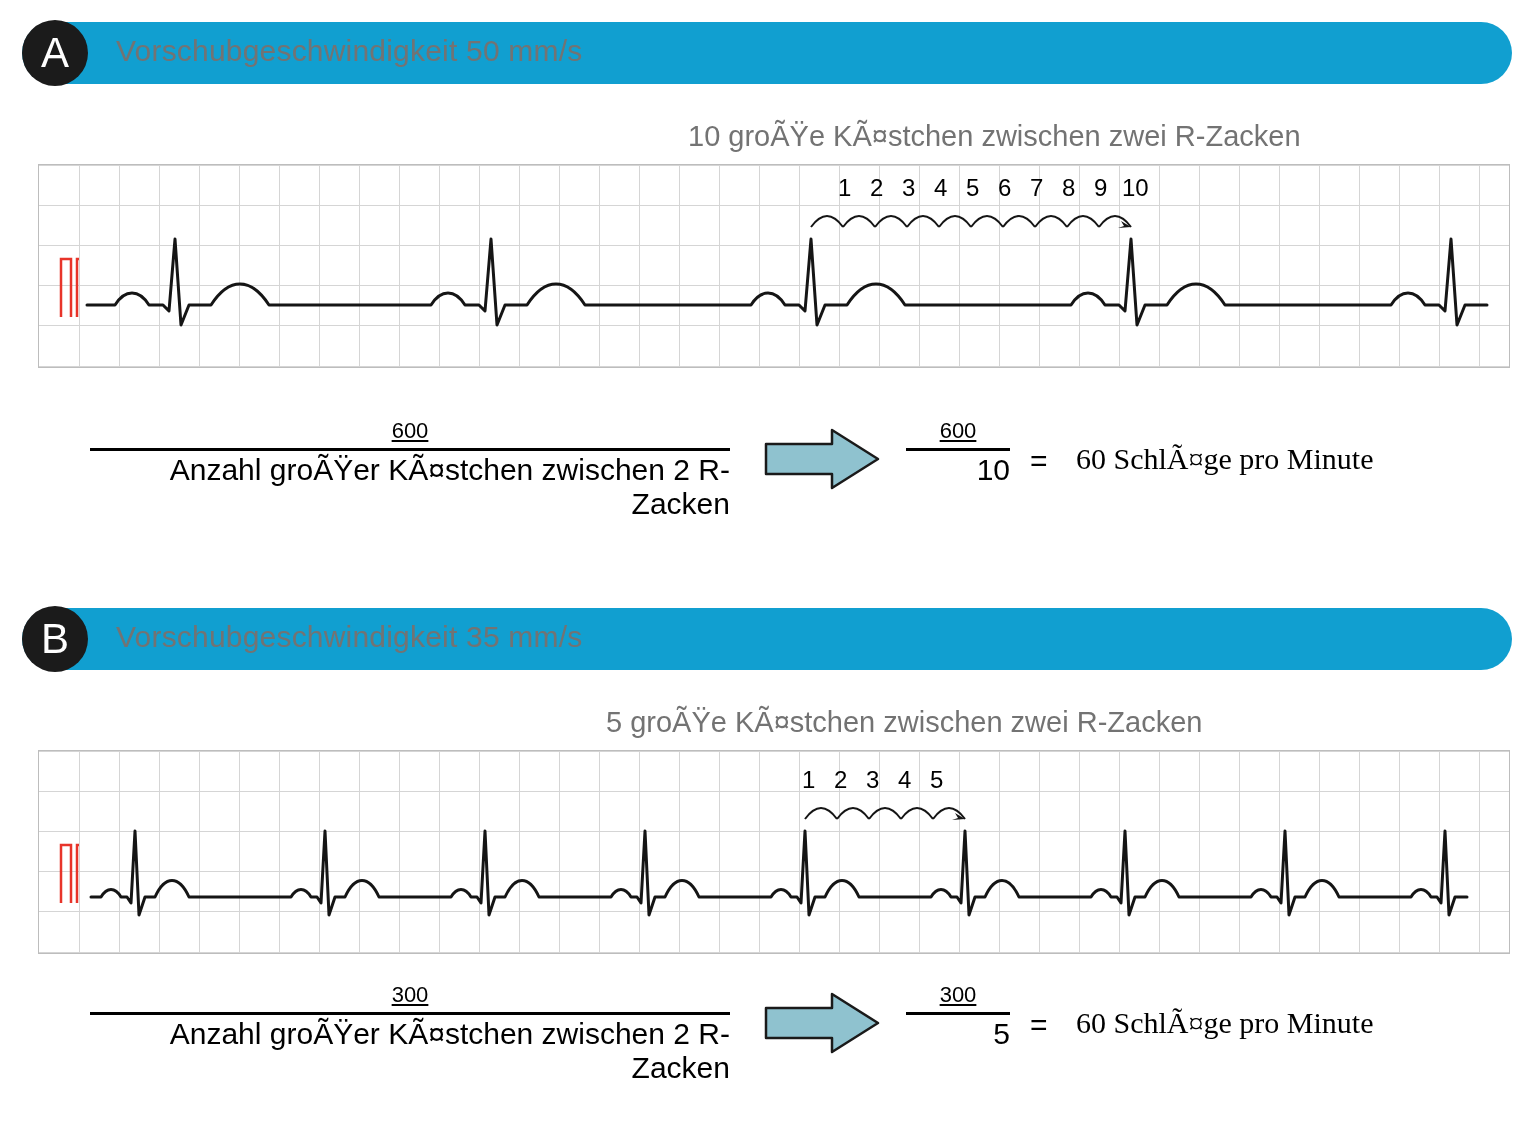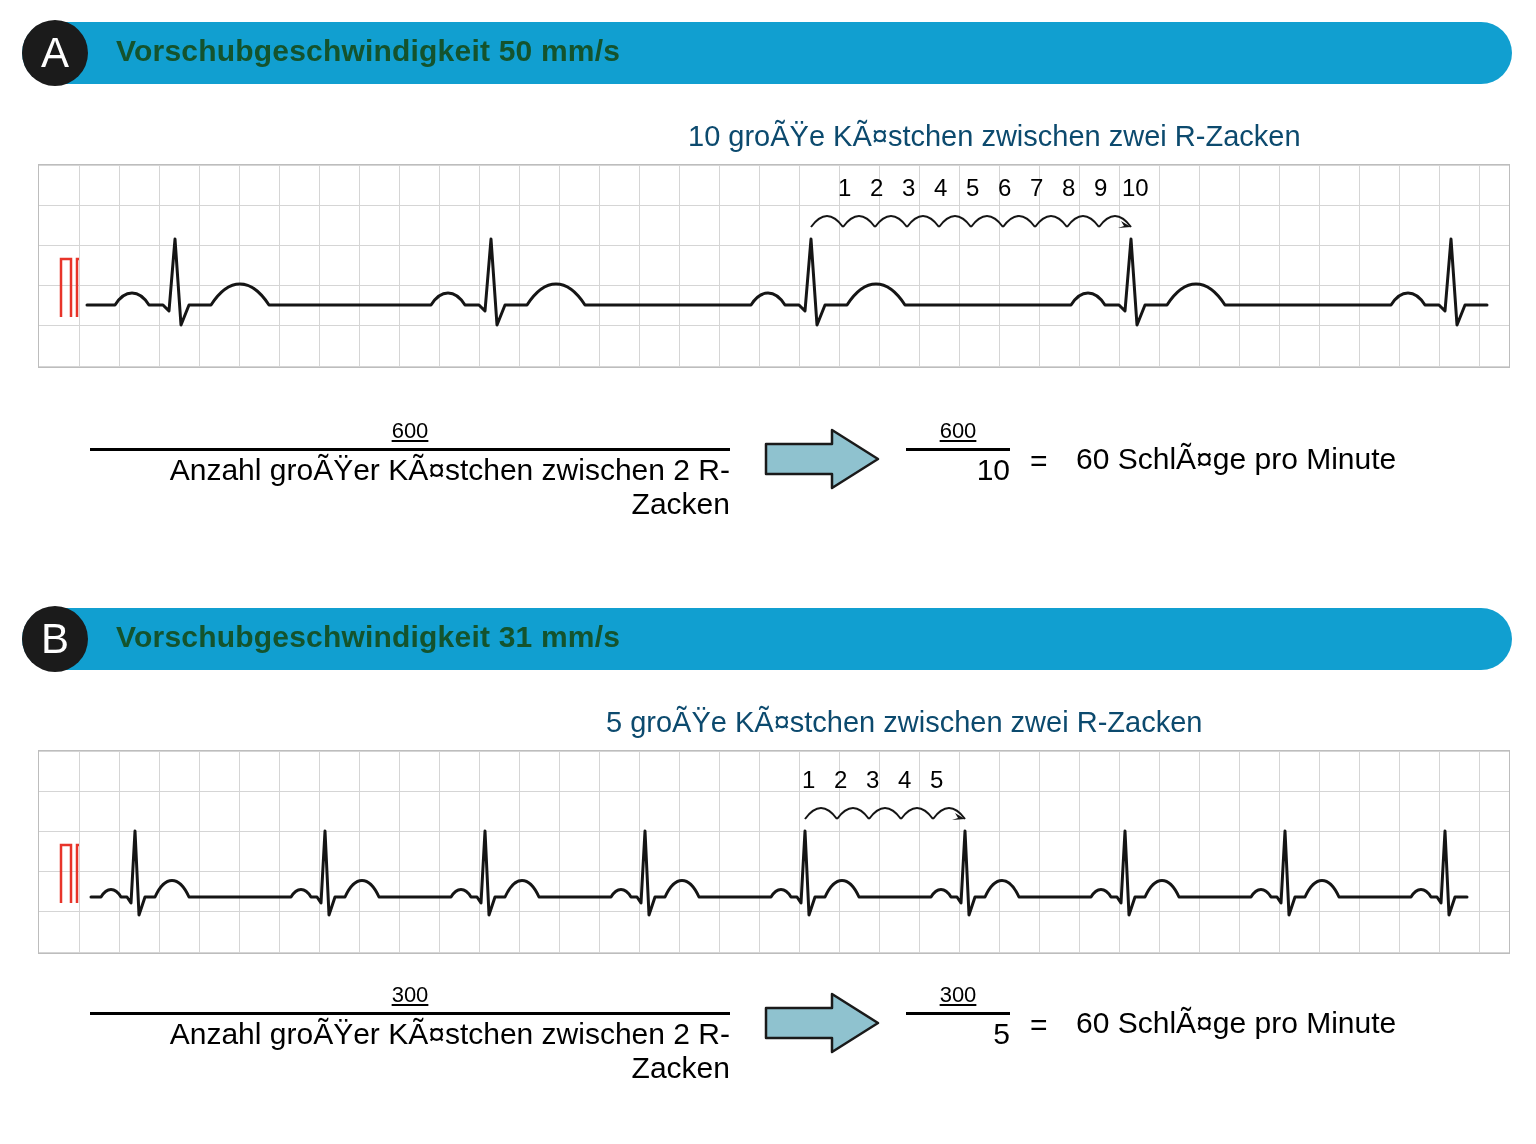--- a/index.html
+++ b/index.html
@@ -46,30 +46,29 @@
     font-size: 42px;
     line-height: 66px;
     text-align: center;
     font-family: "Liberation Sans", sans-serif;
   }
   .header-title {
     position: absolute;
     left: 116px;
     top: 34px;
     font-size: 30px;
-    color: #14532d;
+    color: #737373;
     letter-spacing: 0.2px;
-    font-weight: bold;
   }
 
   
   .strip-caption {
     position: absolute;
     font-size: 29px;
-    color: #0c4a6e;
+    color: #737373;
     white-space: nowrap;
     text-align: center;
   }
 
   
   .strip {
     position: absolute;
     left: 38px;
     width: 1472px;
     border: 1px solid #bdbdbd;
@@ -93,20 +92,21 @@
     margin: 4px 0 2px 0;
   }
   .frac-den {
     text-align: right;
     font-size: 30px;
   }
   .eq-text {
     position: absolute;
     font-size: 30px;
     white-space: nowrap;
+    font-family: Liberation Serif, serif;
   }
   .equals {
     position: absolute;
     font-size: 30px;
   }
   .arrow-wrap { position: absolute; }
 </style>
 </head>
 <body>
 
@@ -239,21 +239,21 @@
   </div>
 
   <div class="equals" style="left:1030px; top:444px;">=</div>
   <div class="eq-text" style="left:1076px; top:442px;">60 SchlÃ¤ge pro Minute</div>
 </div>
 
 <div class="panel" id="panel-b">
 
   <div class="header"></div>
   <div class="badge">B</div>
-  <div class="header-title">Vorschubgeschwindigkeit 31 mm/s</div>
+  <div class="header-title">Vorschubgeschwindigkeit 35 mm/s</div>
 
   <div class="strip-caption" style="left:578px; top:120px;margin-left:28px;">5 groÃŸe KÃ¤stchen zwischen zwei R-Zacken</div>
 
   <div class="strip" style="top:164px; height:204px;">
     <svg width="1470" height="202" viewBox="0 0 1470 202" xmlns="http://www.w3.org/2000/svg">
       <g stroke="#d5d5d5" stroke-width="1">
         <line x1="0" y1="0.5" x2="1470" y2="0.5"></line>
         <line x1="0" y1="40.5" x2="1470" y2="40.5"></line>
         <line x1="0" y1="80.5" x2="1470" y2="80.5"></line>
         <line x1="0" y1="120.5" x2="1470" y2="120.5"></line>

